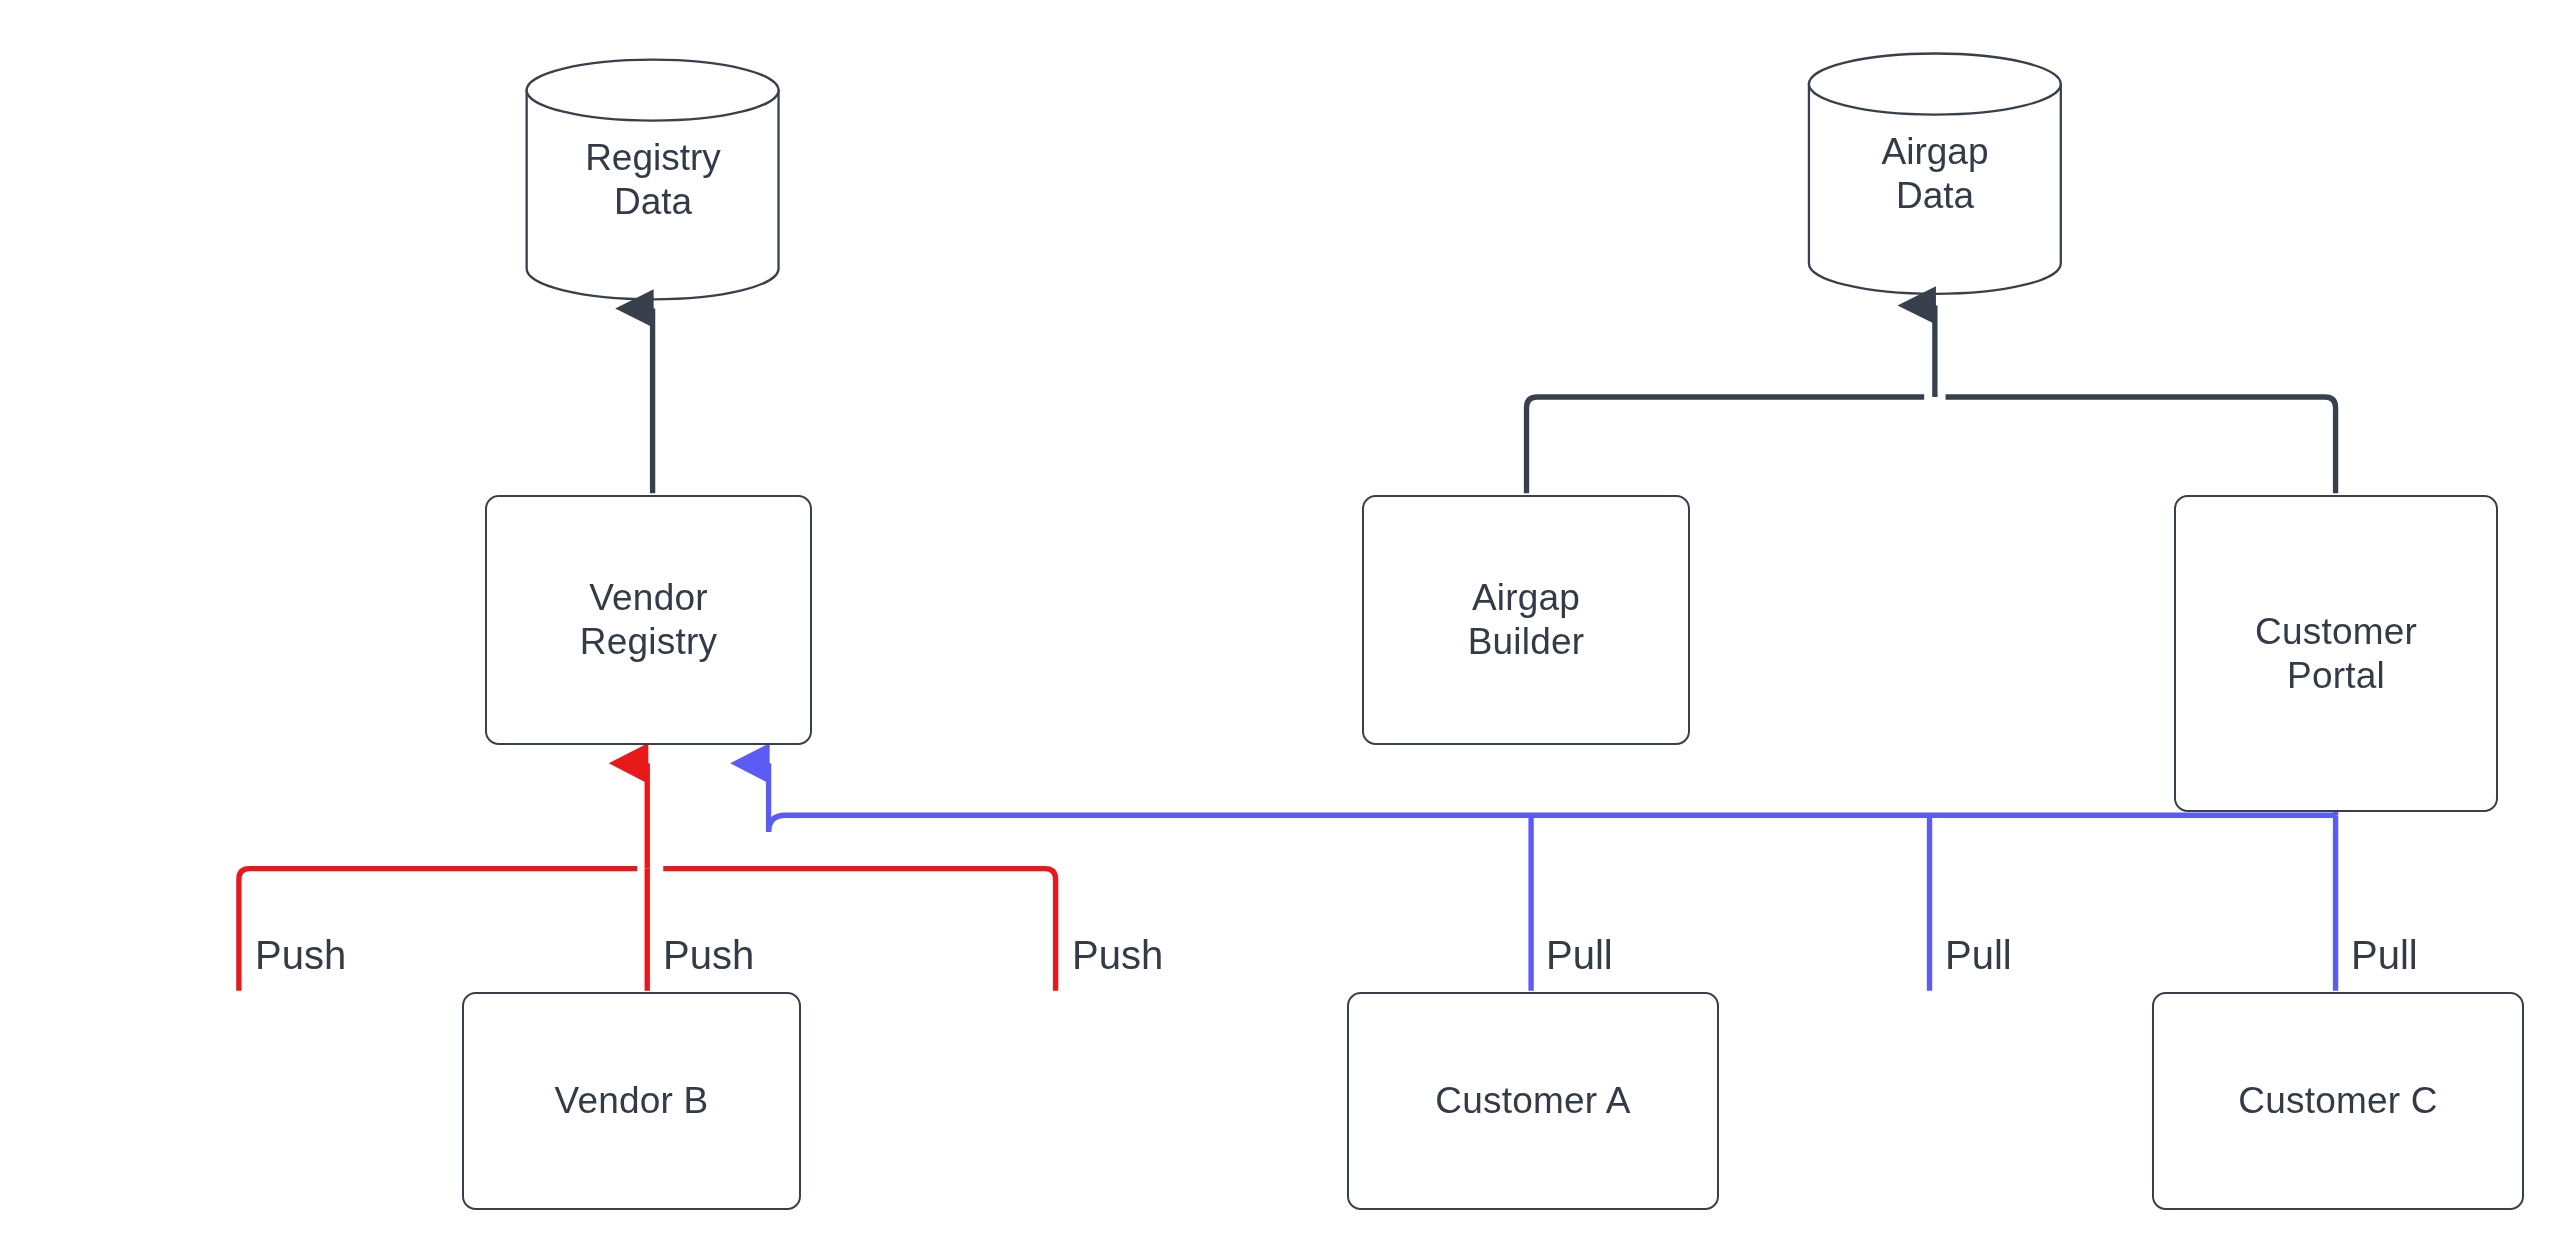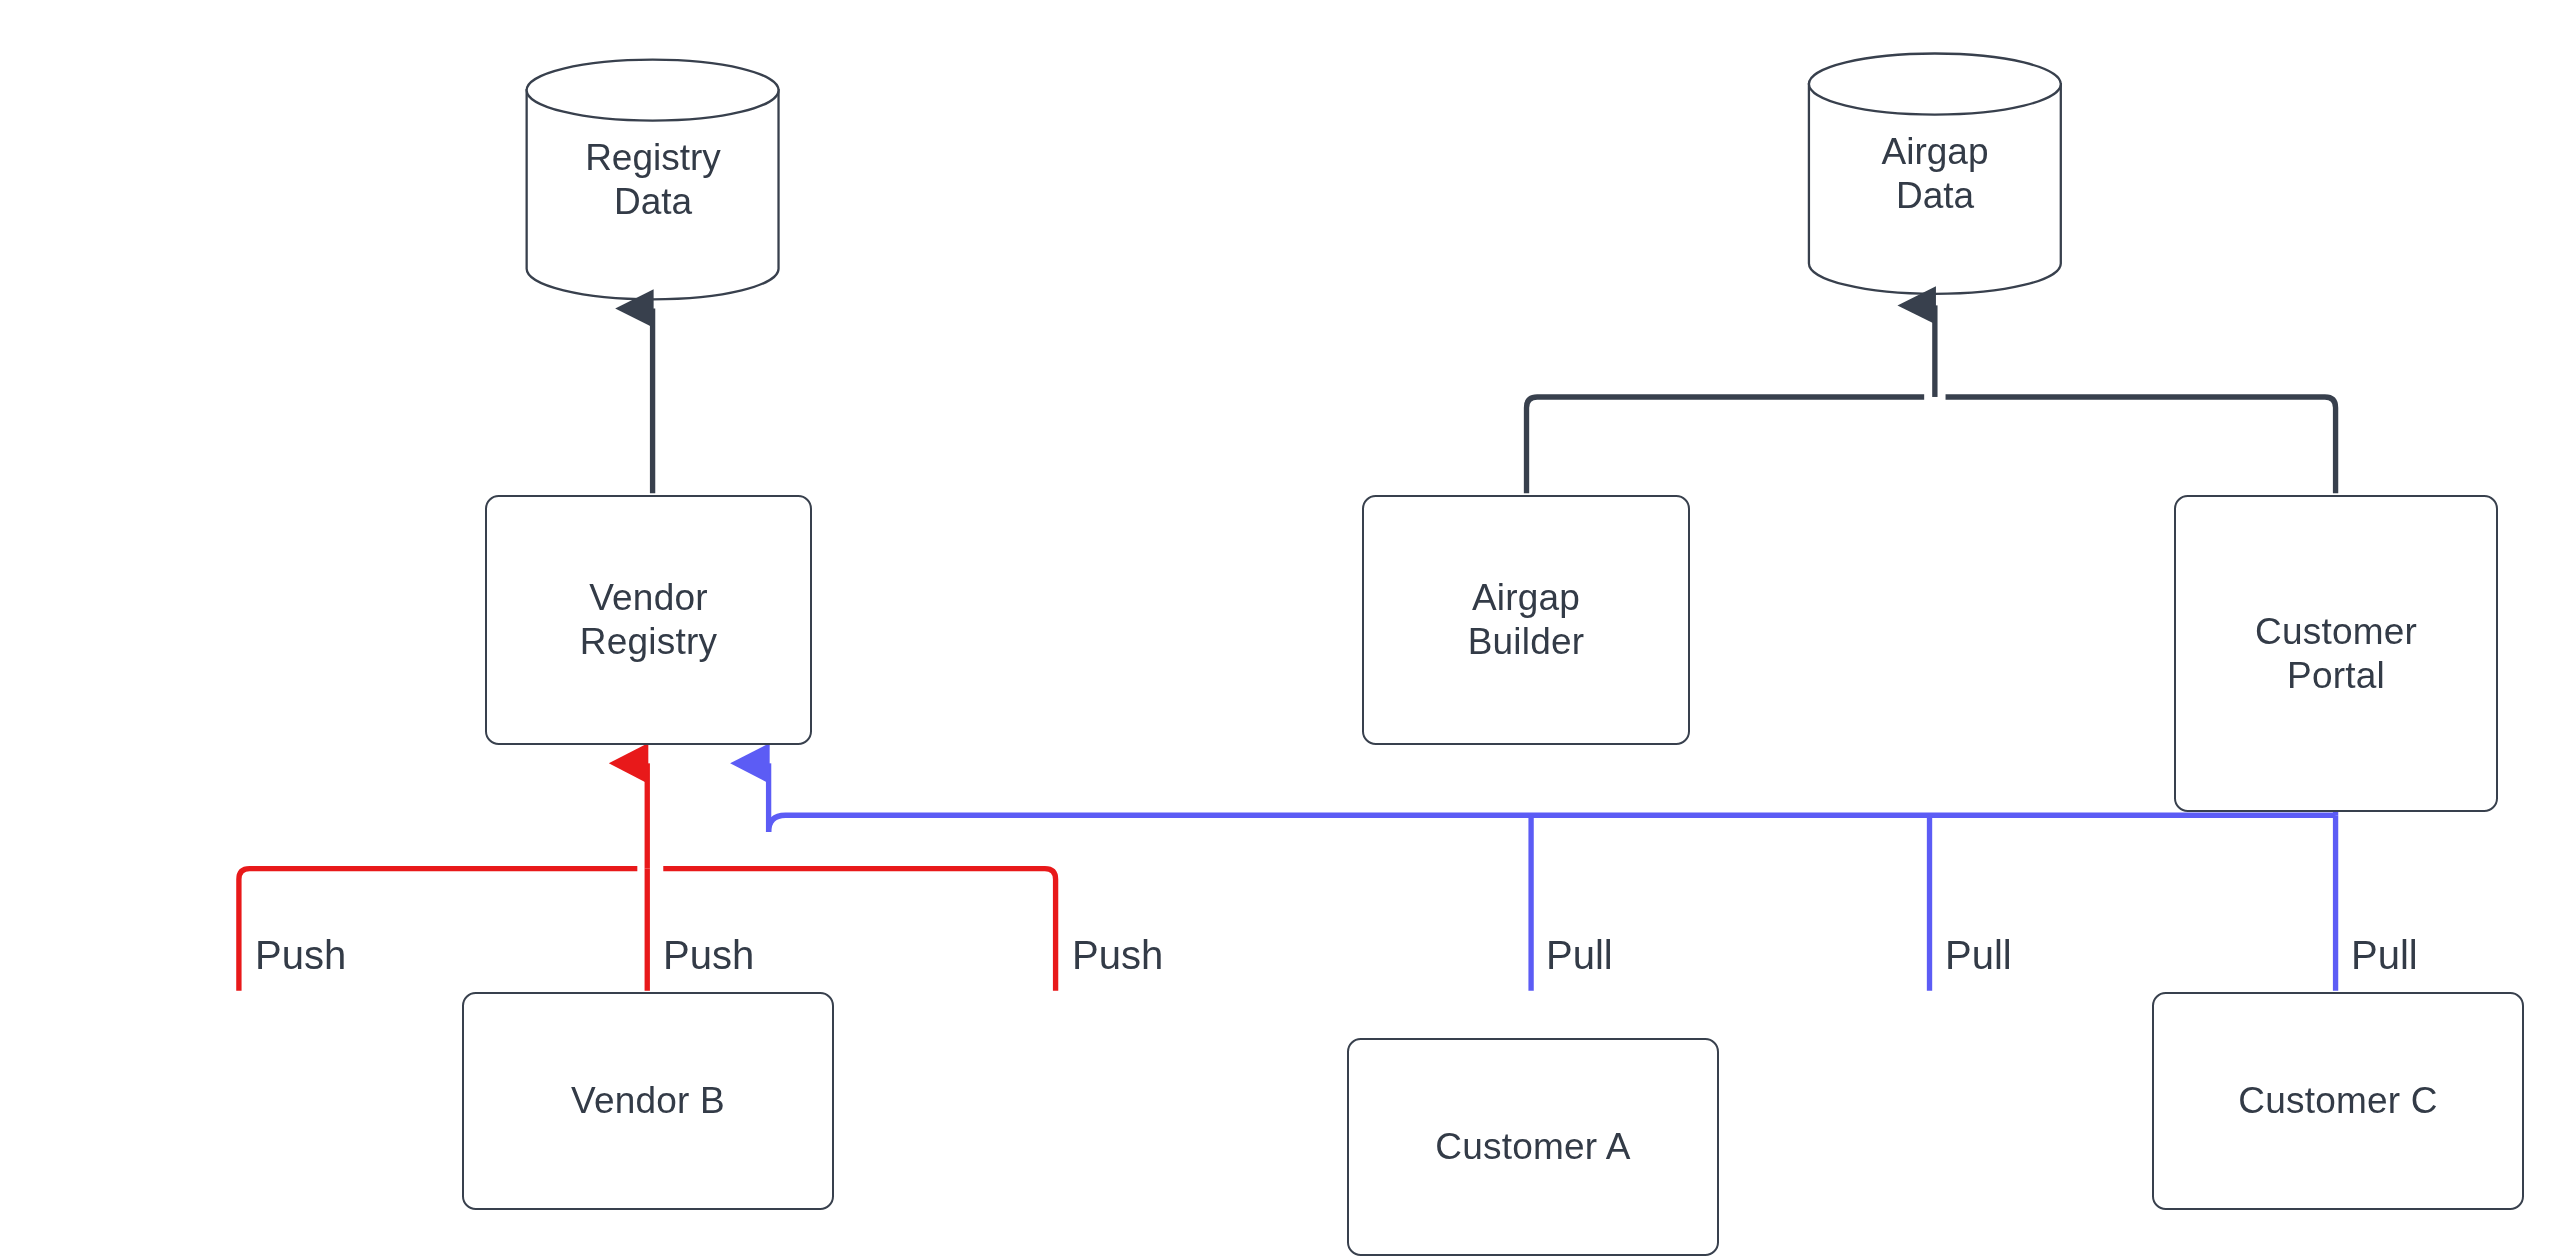--- a/index.html
+++ b/index.html
@@ -109,24 +109,24 @@
   </div>
   <div class="node" style="left:1362px;top:495px;width:328px;height:250px;">
     <span>Airgap
 Builder</span>
   </div>
   <div class="node" style="left:2174px;top:495px;width:324px;height:317px;">
     <span>Customer
 Portal</span>
   </div>
 
-  <div class="node" style="left:462px;top:992px;width:372px;height:218px;">
+  <div class="node" style="left:462px;top:992px;width:339px;height:218px;">
     <span>Vendor B</span>
   </div>
-  <div class="node" style="left:1347px;top:992px;width:372px;height:218px;margin-top:46px;">
+  <div class="node" style="left:1347px;top:992px;width:372px;height:218px;">
     <span>Customer A</span>
   </div>
   <div class="node" style="left:2152px;top:992px;width:372px;height:218px;">
     <span>Customer C</span>
   </div>
 
   <div class="edge-label" style="left:255px;top:935px;">Push</div>
   <div class="edge-label" style="left:663px;top:935px;">Push</div>
   <div class="edge-label" style="left:1072px;top:935px;">Push</div>
   <div class="edge-label" style="left:1546px;top:935px;">Pull</div>

